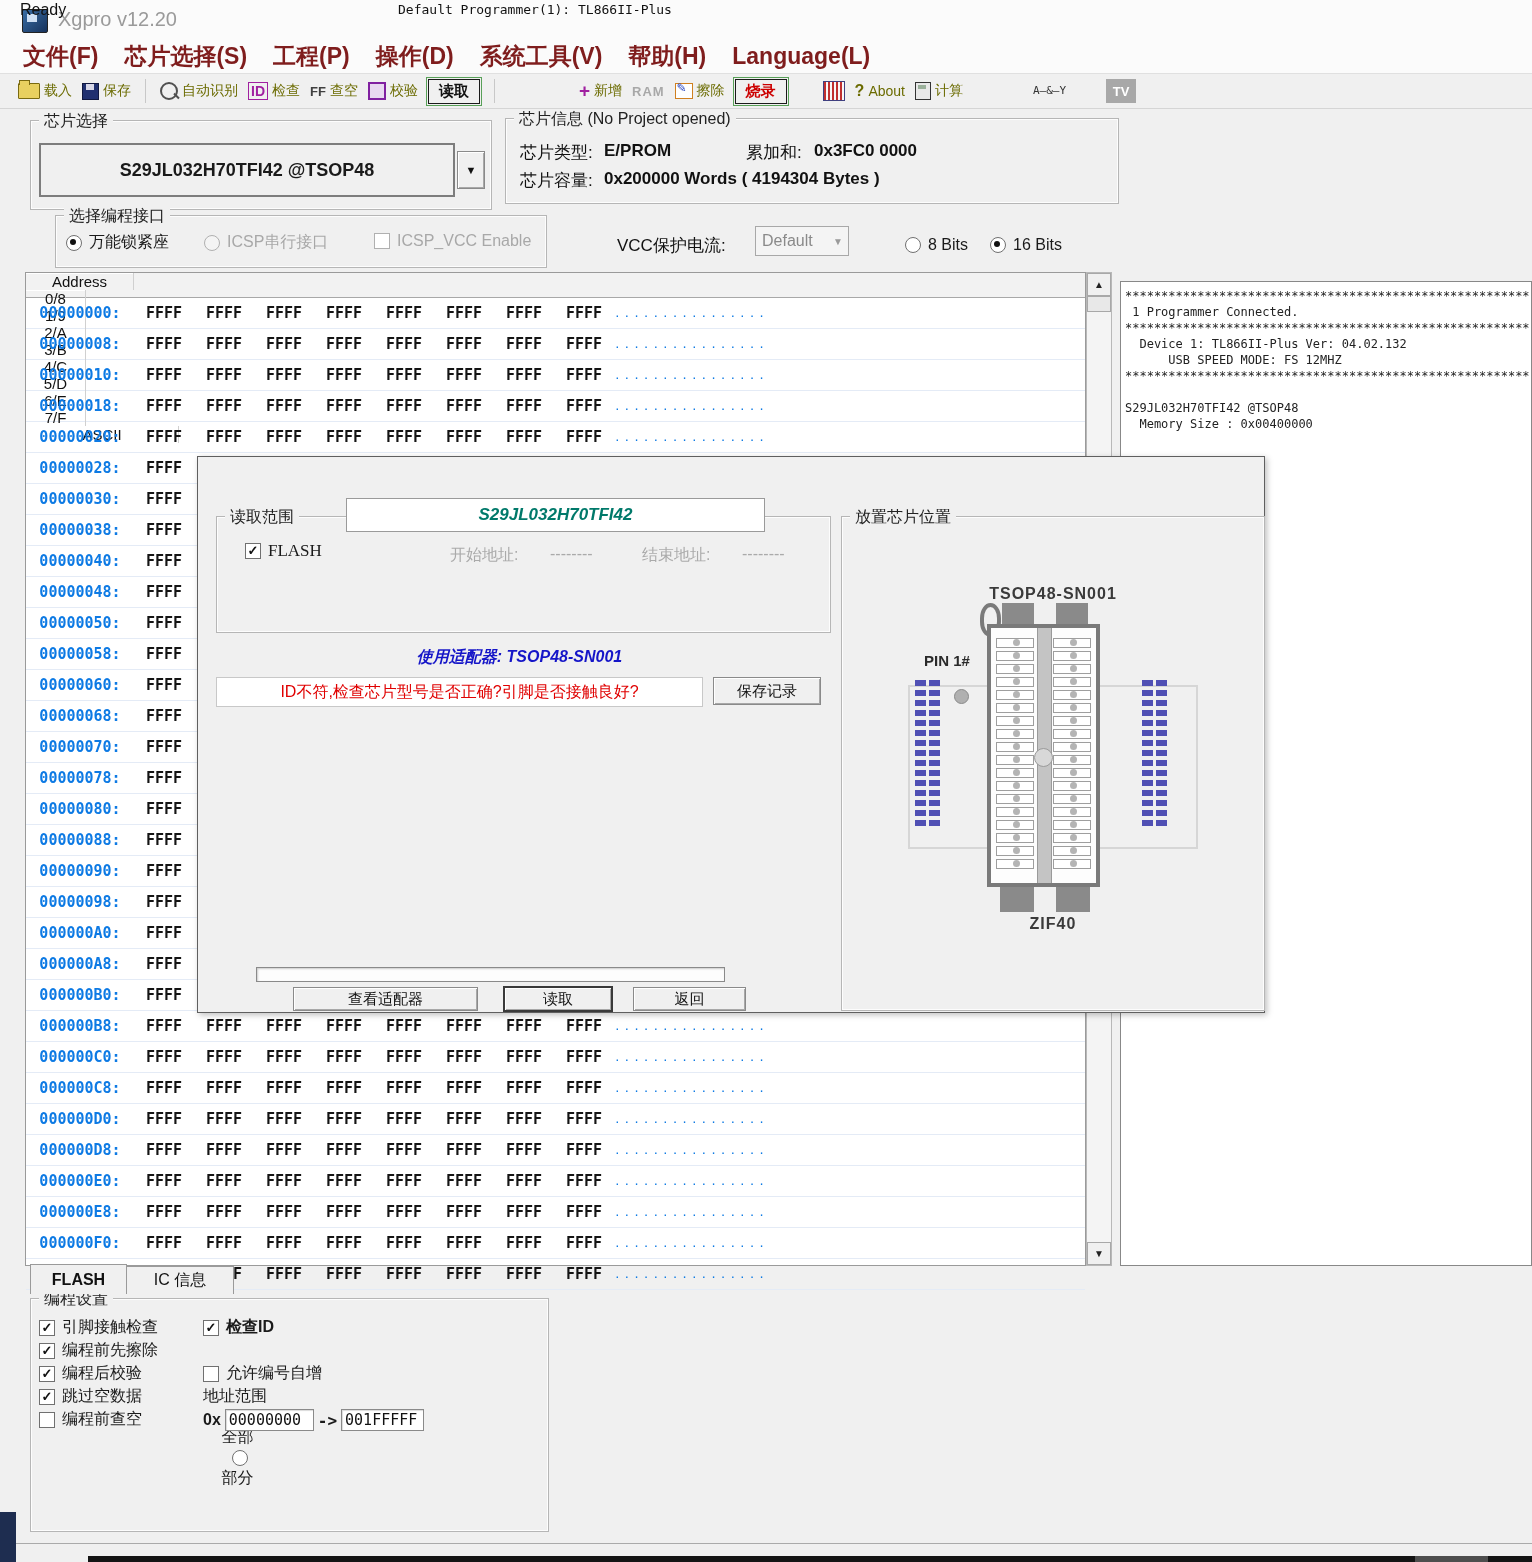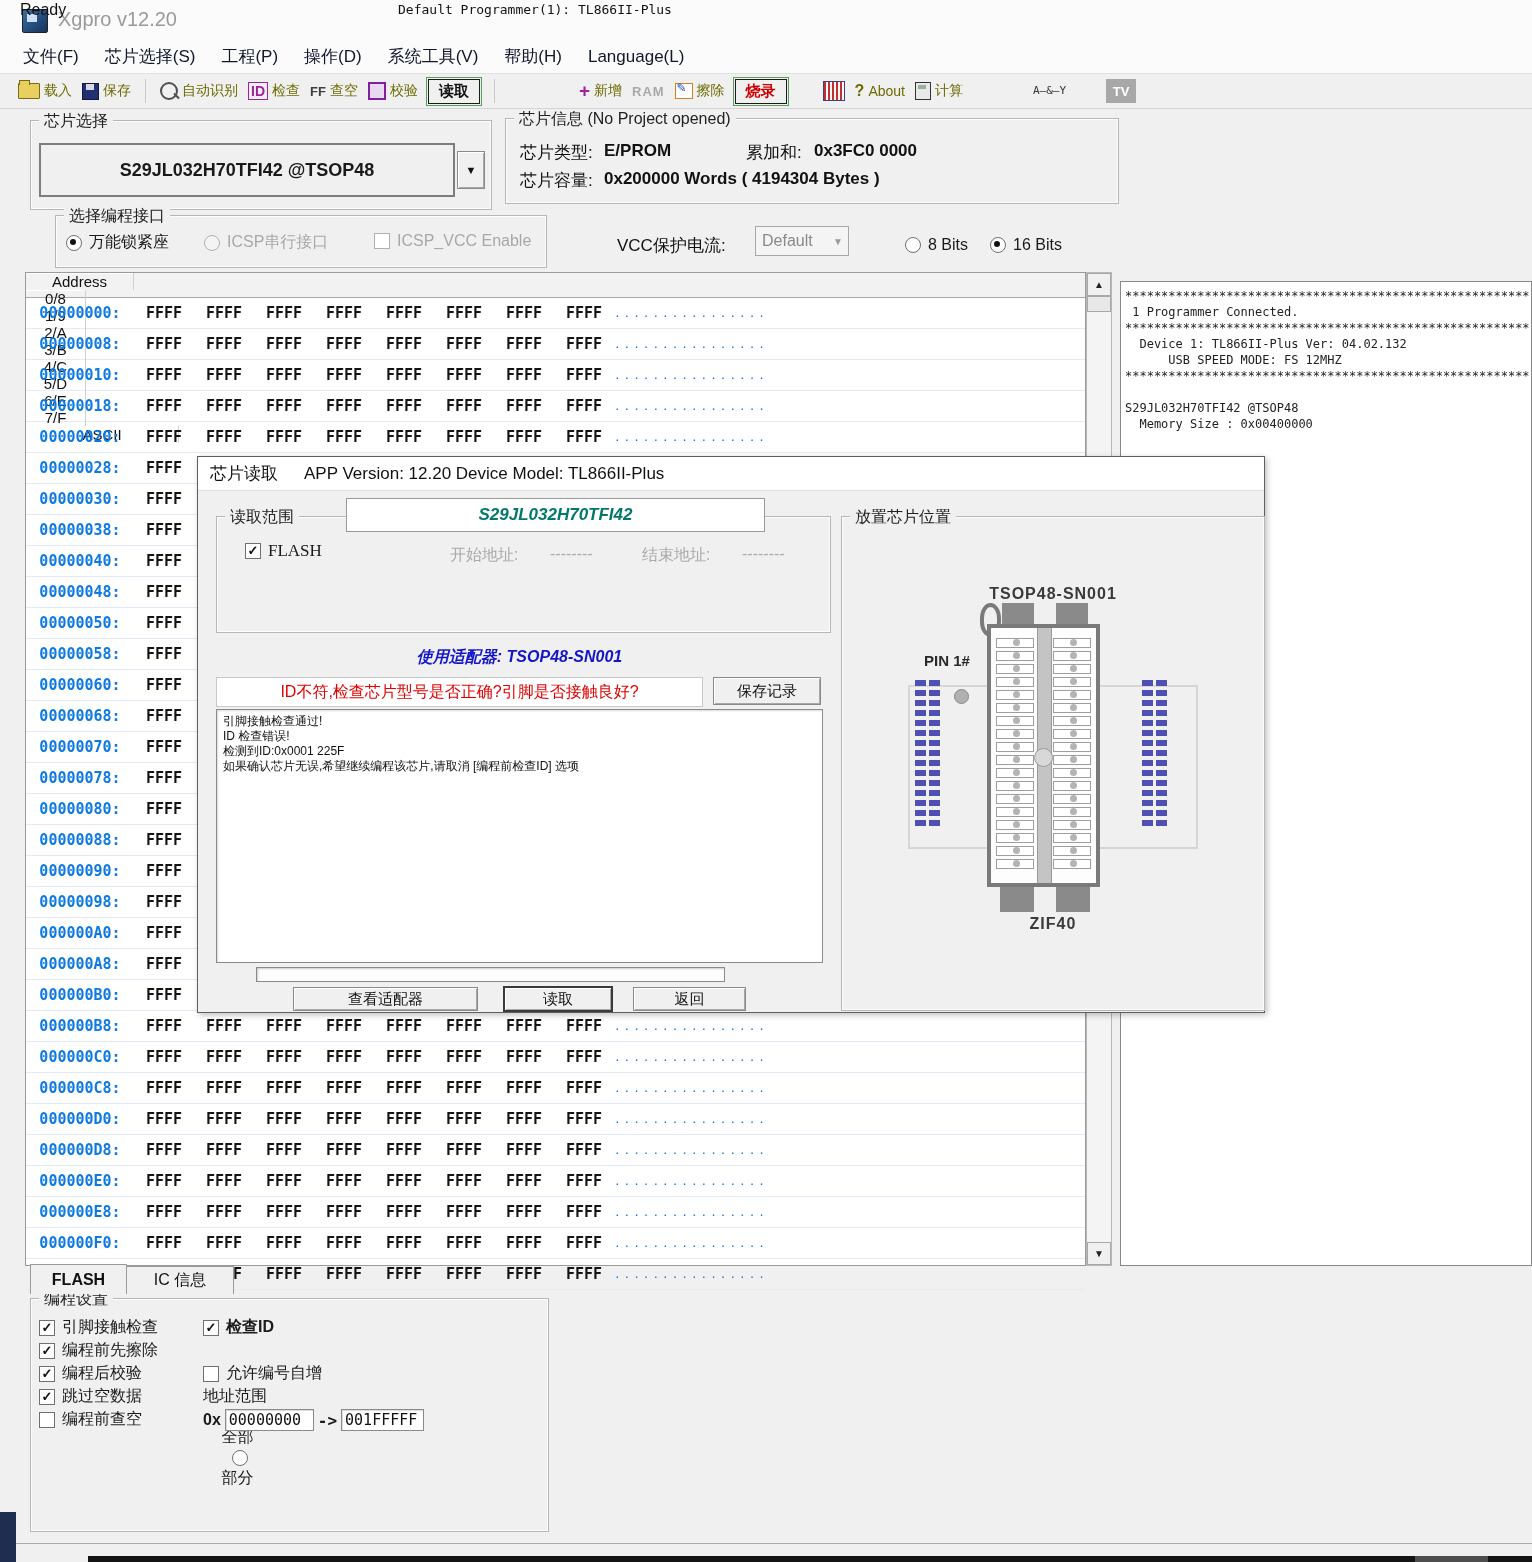--- a/index.html
+++ b/index.html
@@ -5,21 +5,21 @@
   html,body{margin:0;padding:0;}
   body{font-family:"Liberation Sans",sans-serif;background:#e8e8e8;}
   #screen{position:relative;width:1532px;height:1562px;background:#f0f0f0;overflow:hidden;}
   .abs{position:absolute;}
   
   #titlebar{left:0;top:0;width:1532px;height:40px;background:#fbfbfb;}
   #app-icon{left:22px;top:9px;width:24px;height:22px;background:linear-gradient(135deg,#3a6ea5,#16325c);border:1px solid #222;border-radius:2px;}
   #app-icon:after{content:"";position:absolute;left:4px;top:4px;width:10px;height:8px;background:#cfe0f4;}
   #window-title{left:58px;top:8px;font-size:20px;color:#9a9a9a;}
   #menubar{left:0;top:40px;width:1532px;height:33px;background:#fbfbfb;display:flex;align-items:center;padding-left:10px;box-sizing:border-box;}
-  .menu-item{font-size:17px;color:#0f172a;padding:0 13px;height:100%;display:flex;align-items:center;cursor:default;}
+  .menu-item{font-size:23px;color:#7f1d1d;padding:0 13px;height:100%;display:flex;align-items:center;cursor:default;font-weight:bold;}
   #toolbar{left:0;top:73px;width:1532px;height:36px;background:#f0f0f0;border-top:1px solid #e0e0e0;border-bottom:1px solid #d5d5d5;display:flex;align-items:center;padding-left:18px;box-sizing:border-box;gap:10px;}
   .tb-item{display:flex;align-items:center;gap:4px;font-size:14px;color:#6b6b00;white-space:nowrap;}
   .tb-sep{width:1px;height:24px;background:#c8c8c8;margin:0 4px;}
   .ico{display:inline-block;position:relative;}
   .ico-folder{width:20px;height:14px;background:#e8d060;border:1px solid #7a6a10;border-radius:1px;}
   .ico-folder:before{content:"";position:absolute;left:0;top:-4px;width:9px;height:4px;background:#e8d060;border:1px solid #7a6a10;border-bottom:none;}
   .ico-floppy{width:15px;height:15px;background:#203070;border:1px solid #101840;}
   .ico-floppy:before{content:"";position:absolute;left:3px;top:0;width:8px;height:6px;background:#d8d8e8;}
   .ico-mag{width:14px;height:14px;border:2px solid #505050;border-radius:50%;}
   .ico-mag:after{content:"";position:absolute;left:11px;top:11px;width:7px;height:2px;background:#505050;transform:rotate(45deg);}
@@ -734,48 +734,38 @@
     <div class="ck-row" style="left:172px;top:110px;gap:4px;">
       <span style="font-weight:bold;">0x</span>
       <span class="hexinput" style="width:84px;">00000000</span>
       <span style="font-family:'DejaVu Sans Mono',monospace;font-weight:bold;">-&gt;</span>
       <span class="hexinput" style="width:78px;">001FFFFF</span>
     </div>
   </div>
 
 
   <div class="abs" id="dialog">
-    <div id="dlg-titlebar">
-      <span id="dlg-title">芯片读取</span>
-      <span id="dlg-subtitle">APP Version: 12.20 Device Model: TL866II-Plus</span>
-    </div>
 
     <div id="dlg-chipname">S29JL032H70TFI42</div>
 
     <div class="group" id="range-group">
       <div class="glabel">读取范围</div>
       <div class="ck-row" style="left:28px;top:24px;font-size:16px;">
           <span class="checkbox">✓</span>
           <span style="font-family:'Liberation Serif',serif;font-size:17px;">FLASH</span>
         </div>
       <div class="abs" style="left:233px;top:28px;font-size:16px;color:#aaa;">开始地址:</div>
       <div class="abs" style="left:333px;top:28px;font-size:16px;color:#aaa;">--------</div>
       <div class="abs" style="left:425px;top:28px;font-size:16px;color:#aaa;">结束地址:</div>
       <div class="abs" style="left:525px;top:28px;font-size:16px;color:#aaa;">--------</div>
     </div>
 
     <div id="adapter-line">使用适配器: TSOP48-SN001</div>
     <div id="err-box">ID不符,检查芯片型号是否正确?引脚是否接触良好?</div>
     <button class="btn" id="save-log-btn">保存记录</button>
-    <div id="dlg-log">
-        <div>引脚接触检查通过!</div>
-        <div>ID 检查错误!</div>
-        <div>检测到ID:0x0001 225F</div>
-        <div>如果确认芯片无误,希望继续编程该芯片,请取消 [编程前检查ID] 选项</div>
-      </div>
     <div id="dlg-progress"></div>
     <button class="btn" id="view-adapter-btn">查看适配器</button>
     <button class="btn" id="dlg-read-btn">读取</button>
     <button class="btn" id="dlg-back-btn">返回</button>
 
     <div class="group" id="socket-group">
       <div class="glabel">放置芯片位置</div>
       <div id="socket-title">TSOP48-SN001</div>
       <div id="pin1-label">PIN 1#</div>
       <div id="pin1-dot"></div>

